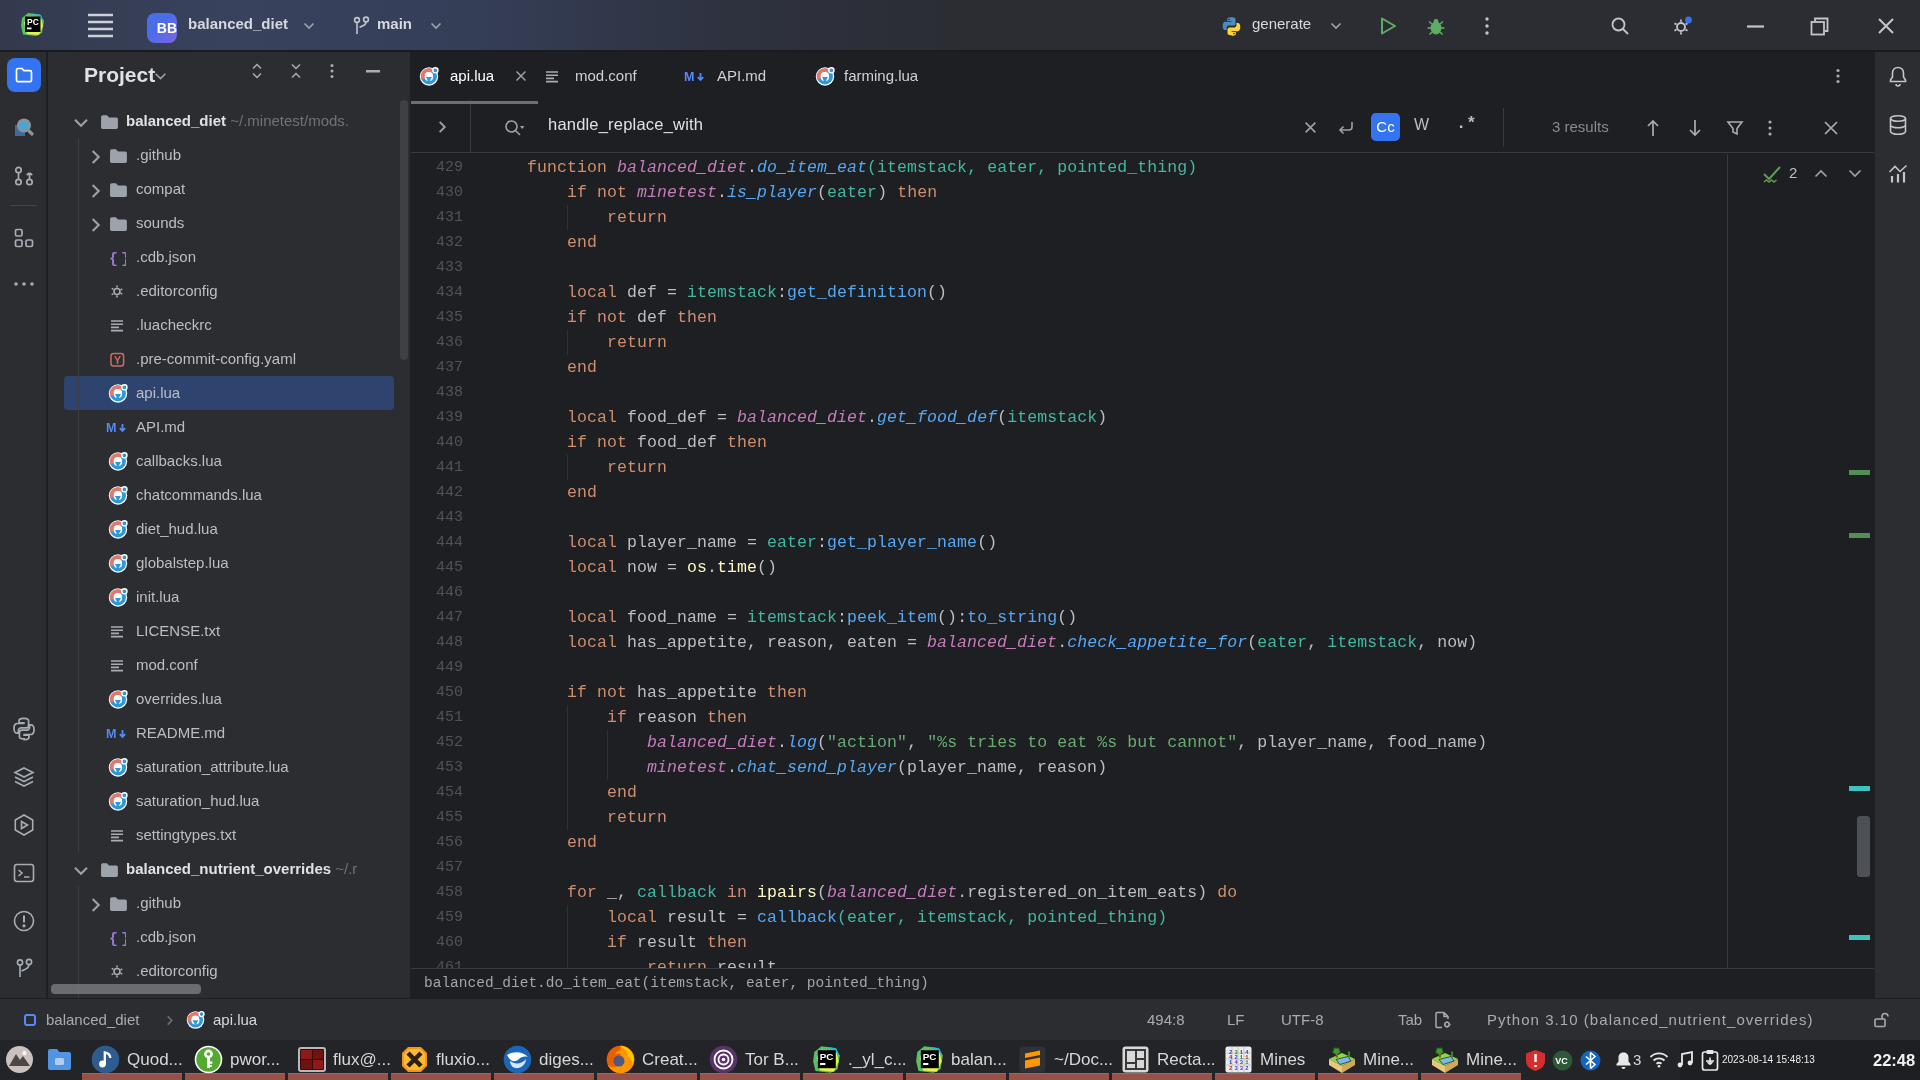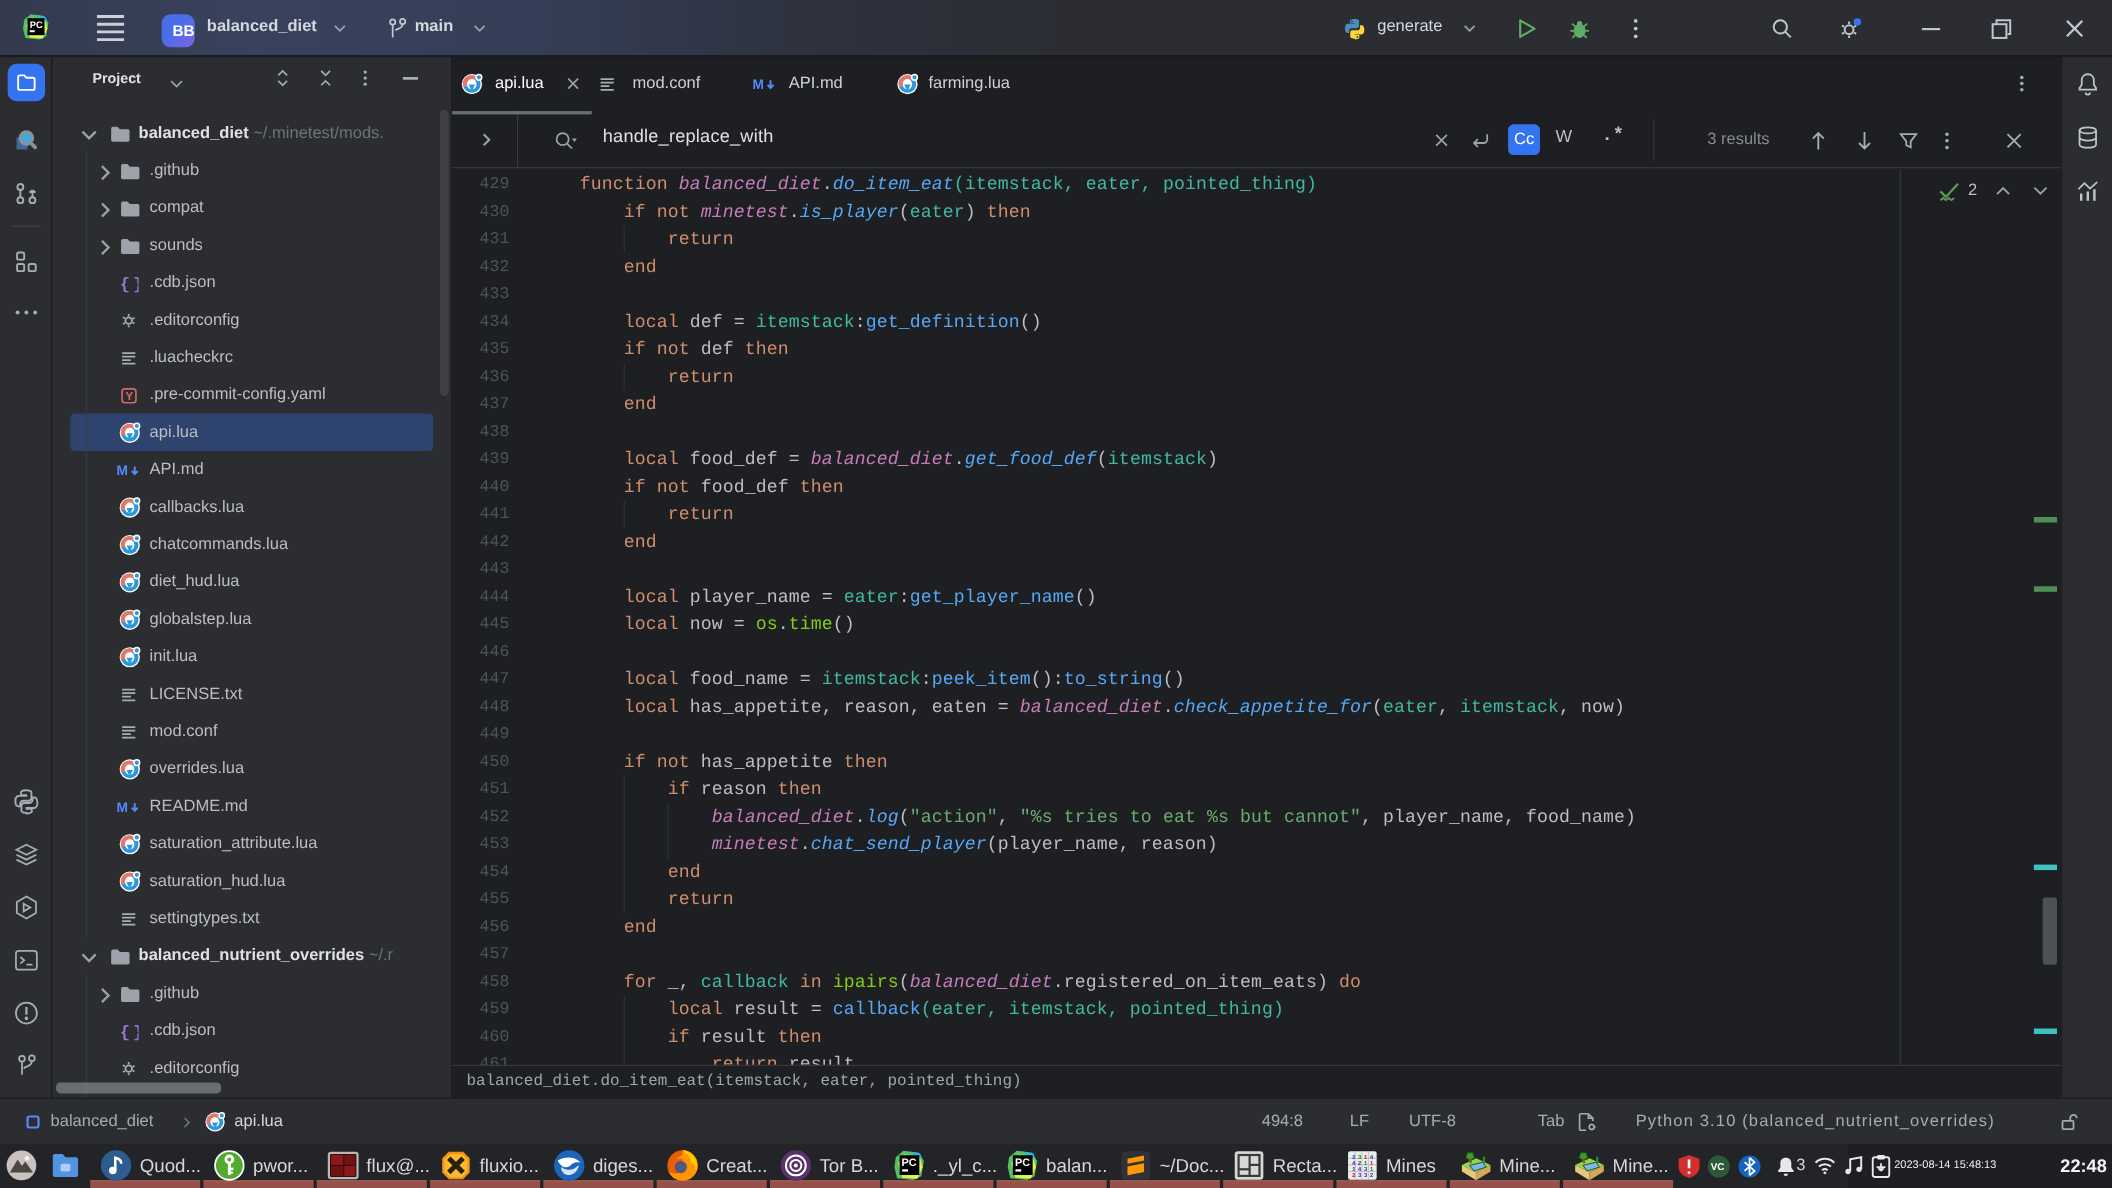--- a/index.html
+++ b/index.html
@@ -15,21 +15,21 @@
 .trow{position:absolute;height:34px;line-height:34px;font-size:15px;color:#BCBEC4;white-space:nowrap}
 .trow b{color:#DFE1E5;font-weight:700}
 .trow .path{color:#6F737A}
 .sel{position:absolute;left:16px;width:330px;height:34px;background:#2E436E;border-radius:4px}
 .chev{position:absolute;width:16px;height:16px}
 svg{display:block}
 .ic{position:absolute}
 .tabtxt{position:absolute;top:0;height:48px;line-height:48px;font-size:15px;color:#CED0D6;white-space:nowrap}
 pre{font-family:"Liberation Mono",monospace;}
 pre i{font-style:normal}
-.k{color:#CF8E6D}.p{color:#BCBEC4}.m{color:#C77DBB;font-style:italic}.f{color:#56A8F5}.fi{color:#56A8F5;font-style:italic}.t{color:#42B8A2}.s{color:#84cc16}.q{color:#6AAB73}
+.k{color:#CF8E6D}.p{color:#BCBEC4}.m{color:#C77DBB;font-style:italic}.f{color:#56A8F5}.fi{color:#56A8F5;font-style:italic}.t{color:#42B8A2}.s{color:#fef9c3}.q{color:#6AAB73}
 .guide{position:absolute;width:1px;background:#2F3237}
 .stxt{font-size:15px;color:#A8ACB2;position:absolute;top:0;height:42px;line-height:42px;white-space:nowrap}
 .tlabel{position:absolute;top:0;height:40px;line-height:40px;font-size:17px;color:#D6D7D8;white-space:nowrap}
 .seg{position:absolute;top:33px;height:7px;background:#95524A;border-top:1px solid #A86257}
 </style></head><body>
 
 <svg width="0" height="0" style="position:absolute">
     <defs>
 <g id="lua">
  <circle cx="10" cy="10.5" r="9.2" fill="#fff"></circle>
@@ -182,21 +182,21 @@
       <path d="M12,6.5 V13.5" stroke-width="2"></path>
       <circle cx="12" cy="16.8" r="0.8" fill="#A8ADB5"></circle>
     </svg>
 <svg class="ic" style="left:12px;top:905px" width="24" height="24" viewBox="0 0 24 24" fill="none" stroke="#A8ADB5" stroke-width="1.6">
 <circle cx="8" cy="5.5" r="2.6"></circle>
       <circle cx="17" cy="5" r="2.6"></circle>
       <path d="M8,8.2 V20 M17,7.6 c0,5 -5,4.5 -7.5,6.5"></path>
     </svg>
 </div>
 <div id="project">
-<div class="abs" style="left:36px;top:11px;font-size:13px;font-weight:600;color:#DFE1E5">Project</div>
+<div class="abs" style="left:36px;top:11px;font-size:21px;font-weight:600;color:#DFE1E5">Project</div>
 <svg class="ic" style="left:106px;top:20px" width="13" height="9" viewBox="0 0 12 8">
       <path d="M1.5,1.5 L6,6 L10.5,1.5" stroke="#9DA0A6" stroke-width="1.5" fill="none"></path>
     </svg>
 <svg class="ic" style="left:200px;top:10px" width="18" height="18" viewBox="0 0 18 18" fill="none" stroke="#A8ADB5" stroke-width="1.5">
 <path d="M5,6.5 L9,2.5 L13,6.5 M5,11.5 L9,15.5 L13,11.5"></path>
     </svg>
 <svg class="ic" style="left:239px;top:10px" width="18" height="18" viewBox="0 0 18 18" fill="none" stroke="#A8ADB5" stroke-width="1.5">
 <path d="M5,2.5 L9,6.5 L13,2.5 M5,15.5 L9,11.5 L13,15.5"></path>
     </svg>
 <svg class="ic" style="left:281px;top:11px" width="6" height="16" viewBox="0 0 6 16">

